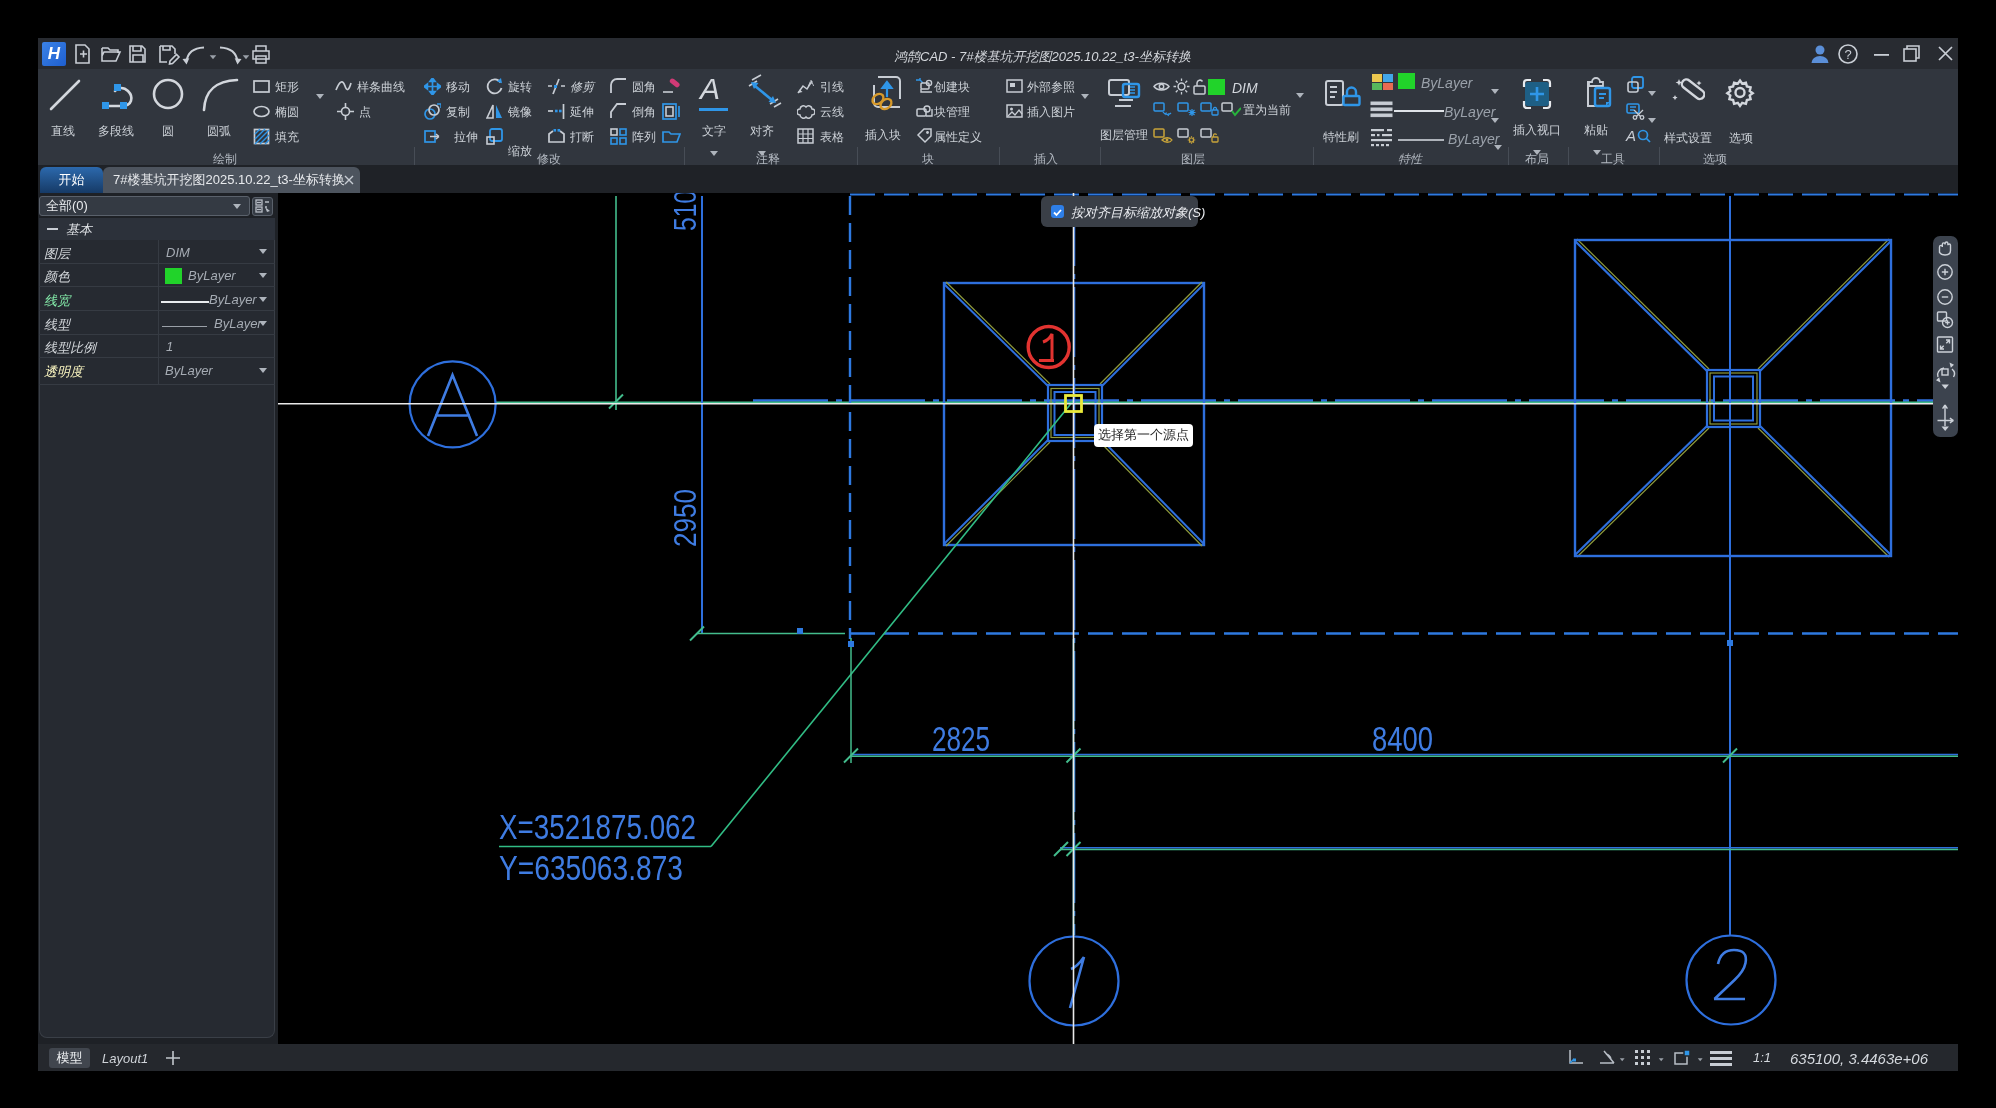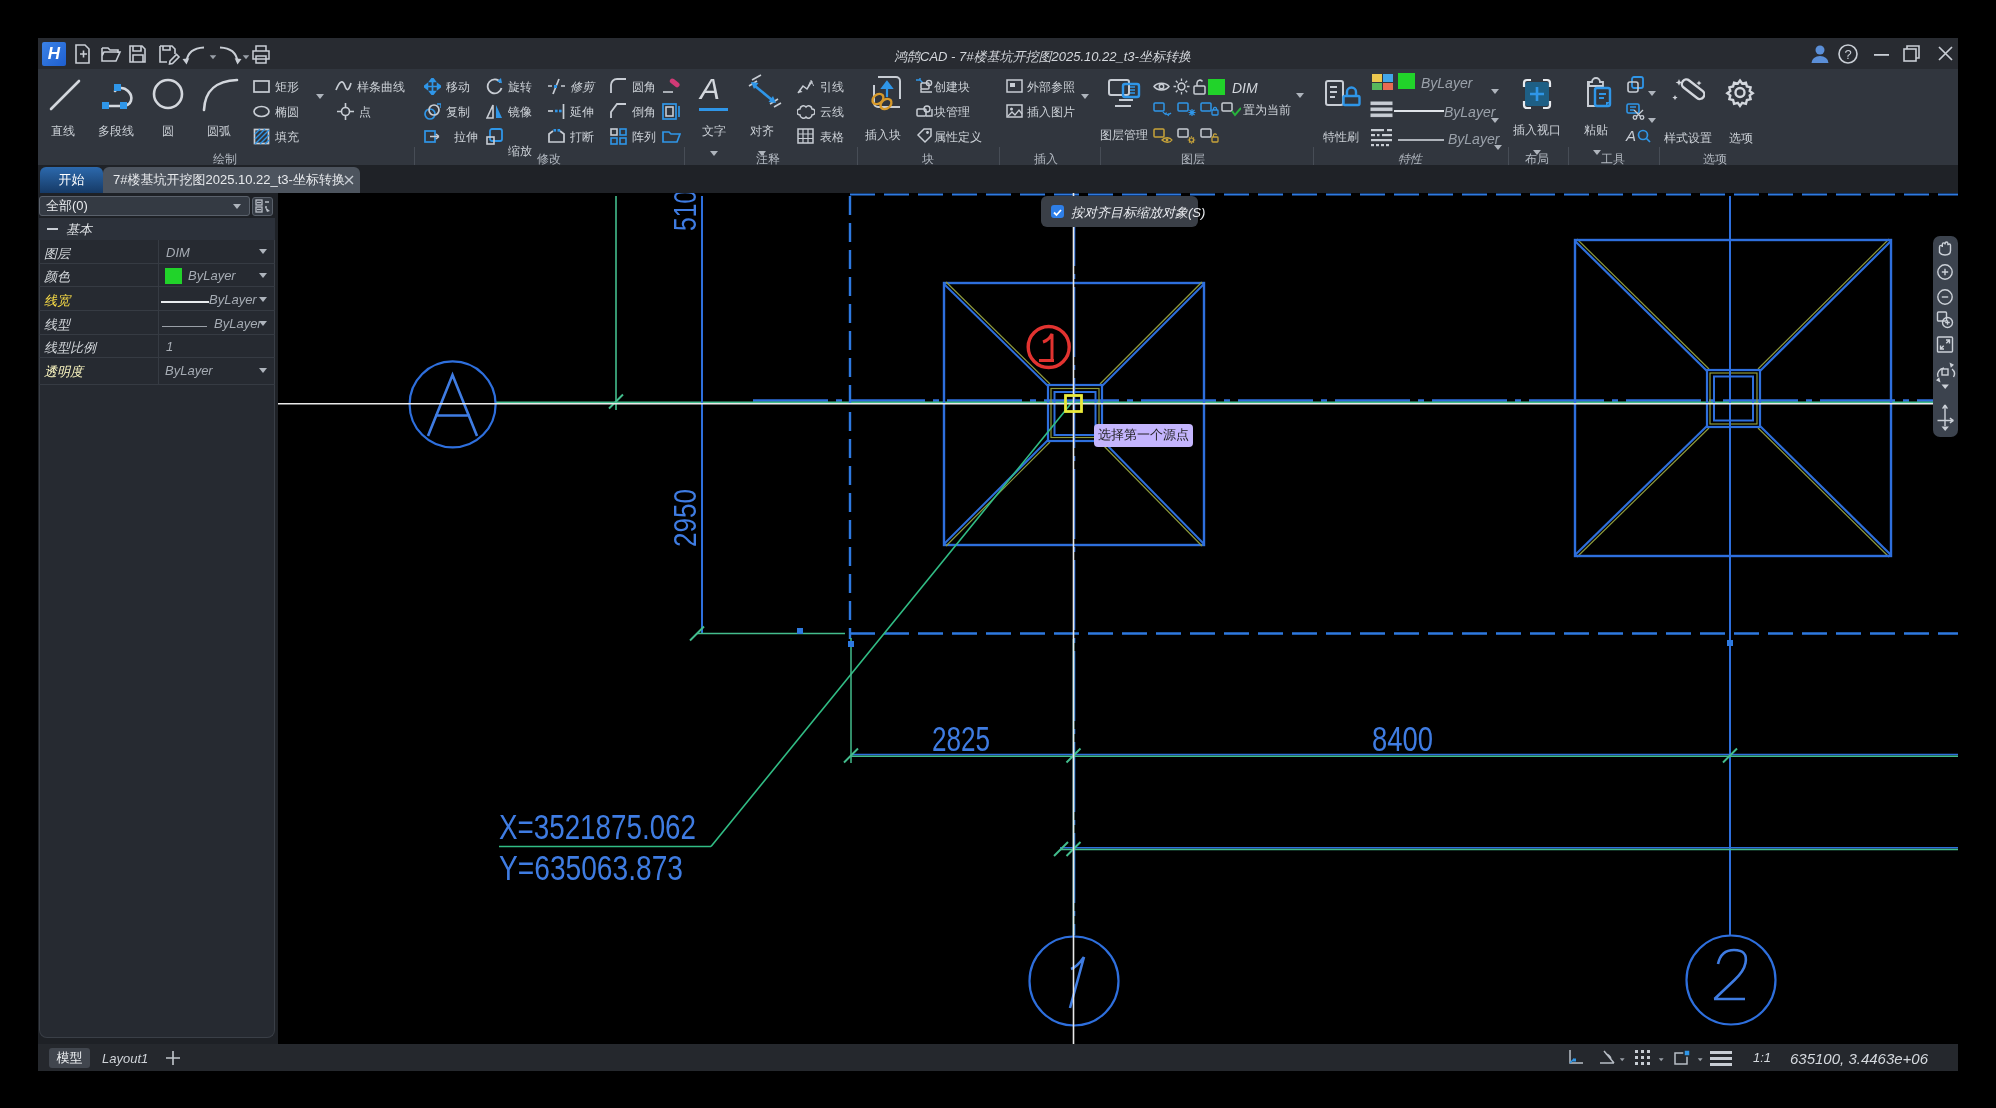--- a/index.html
+++ b/index.html
@@ -570,21 +570,21 @@
 
  <div class="abs" style="left:763px;top:3px;width:157px;height:31px;background:#3a3f47;border-radius:6px;">
   <div class="abs" style="left:10px;top:9px;width:13px;height:13px;background:#2e7fe8;border-radius:3px;">
    <svg width="13" height="13" viewBox="0 0 13 13">
           <path d="M3 6.5 l2.5 2.5 L10 4" fill="none" stroke="#fff" stroke-width="1.8"></path>
         </svg>
   </div>
   <div class="txt" style="left:30px;top:8px;font-size:13px;color:#e8eaee;">按对齐目标缩放对象(S)</div>
  </div>
 
- <div class="abs" style="left:816px;top:231px;width:99px;height:23px;background:#c4b5fd;border-radius:4px;color:#1f1f1f;font-size:13px;text-align:center;line-height:22px;">选择第一个源点</div>
+ <div class="abs" style="left:816px;top:231px;width:99px;height:23px;background:#ffffff;border-radius:4px;color:#1f1f1f;font-size:13px;text-align:center;line-height:22px;">选择第一个源点</div>
 
  <div class="abs" style="left:1655px;top:43px;width:25px;height:201px;background:#3c434e;border-radius:7px;">
   <svg width="25" height="201" viewBox="0 0 25 201">
    <g fill="none" stroke="#ccd1d8" stroke-width="1.4">
     <path d="M6.5 16 v-5 c0 -2.2 2.8 -2.2 2.8 0 v-2.5 c0 -2.2 2.8 -2.2 2.8 0 v-0.8 c0 -2.2 2.8 -2.2 2.8 0 v1.6 c0 -1.8 2.6 -1.8 2.6 0 v5.2 c0 3 -1.8 4.5 -5.5 4.5 s-4.5 -1 -5.5 -2.7 z"></path>
     <circle cx="12" cy="36" r="7.2"></circle>
           <path d="M12 32.8 v6.4 M8.8 36 h6.4"></path>
     <circle cx="12" cy="61" r="7.2"></circle>
           <path d="M8.8 61 h6.4"></path>
     <rect x="4.5" y="76" width="9" height="9" rx="1"></rect>
@@ -639,21 +639,21 @@
   <div class="abs" style="left:0;top:94px;width:236px;height:1px;background:#363b43;"></div>
   <div class="abs" style="left:0;top:117px;width:236px;height:1px;background:#363b43;"></div>
   <div class="abs" style="left:0;top:144px;width:236px;height:1px;background:#363b43;"></div>
   <div class="txt" style="left:5px;top:5px;color:#d6dade;">图层</div>
   <div class="txt" style="left:127px;top:5px;color:#a6acb4;">DIM</div>
   <span class="dn" style="position:absolute;left:220px;top:9px;"></span>
   <div class="txt" style="left:5px;top:28px;color:#d6dade;">颜色</div>
   <div class="abs" style="left:126px;top:28px;width:17px;height:16px;background:#21d32a;"></div>
   <div class="txt" style="left:149px;top:28px;color:#a6acb4;">ByLayer</div>
   <span class="dn" style="position:absolute;left:220px;top:33px;"></span>
-  <div class="txt" style="left:5px;top:52px;color:#fde047;">线宽</div>
+  <div class="txt" style="left:5px;top:52px;color:#86efac;">线宽</div>
   <div class="abs" style="left:122px;top:61px;width:48px;height:2px;background:#e8ebee;"></div>
   <div class="txt" style="left:170px;top:52px;color:#a6acb4;">ByLayer</div>
   <span class="dn" style="position:absolute;left:220px;top:57px;"></span>
   <div class="txt" style="left:5px;top:76px;color:#d6dade;">线型</div>
   <div class="abs" style="left:123px;top:86px;width:45px;height:1px;background:#9aa0a8;"></div>
   <div class="txt" style="left:175px;top:76px;color:#a6acb4;">ByLayer</div>
   <span class="dn" style="position:absolute;left:220px;top:81px;"></span>
   <div class="txt" style="left:5px;top:99px;color:#d6dade;">线型比例</div>
   <div class="txt" style="left:127px;top:99px;color:#a6acb4;">1</div>
   <div class="txt" style="left:5px;top:123px;color:#fef9c3;">透明度</div>

